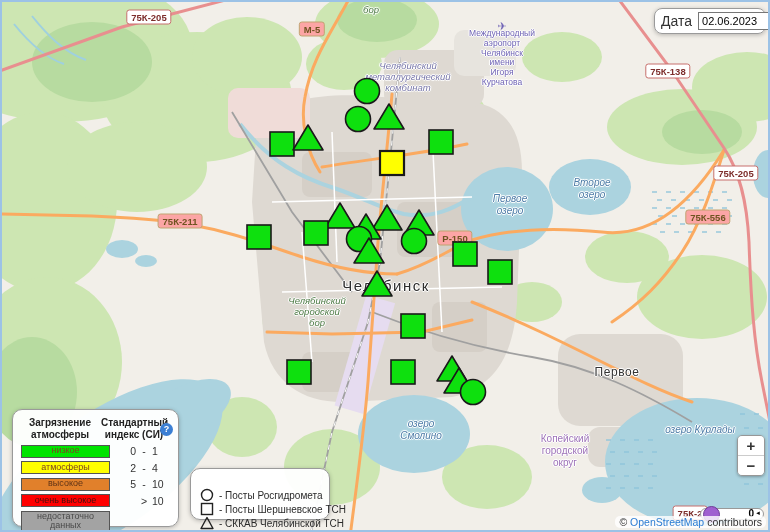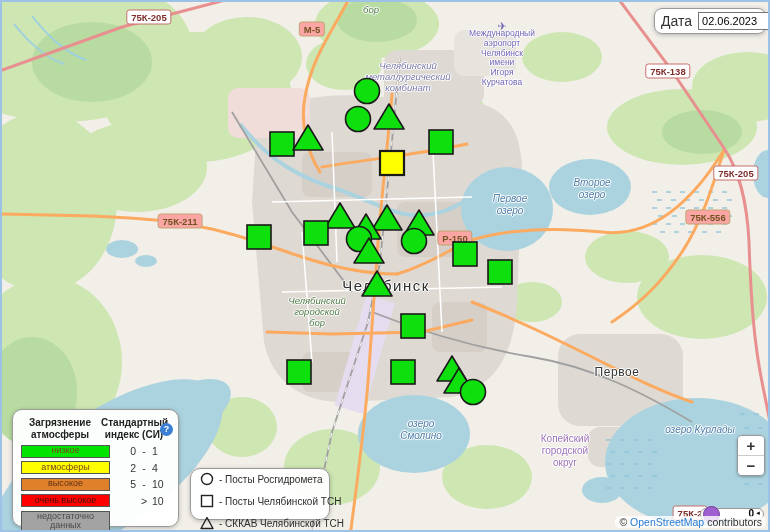--- a/index.html
+++ b/index.html
@@ -48,22 +48,22 @@
     background:#3b7fd4;color:#fff;font-size:9px;font-weight:bold;text-align:center;line-height:13px;cursor:pointer;}
   .pl-row{display:flex;align-items:center;margin-top:3.5px;}
   .chip{width:98px;min-height:13px;border:1px solid #555;display:flex;align-items:center;justify-content:center;
     font-size:9px;line-height:1.05;text-align:center;box-sizing:border-box;padding:0 1px;}
   .range{display:flex;margin-left:10px;font-size:10.5px;color:#333;}
   .ra{width:16px;text-align:right;}
   .rs{width:16px;text-align:center;}
   .rb{width:18px;text-align:left;}
 
   
-  #symbols-legend{left:188px;top:466px;width:140px;height:52px;padding:3px 9px;box-sizing:border-box;
-    display:flex;flex-direction:column;justify-content:space-between;gap:8px;}
+  #symbols-legend{left:188px;top:466px;width:140px;height:52px;padding:19px 9px;box-sizing:border-box;
+    display:flex;flex-direction:column;justify-content:space-between;}
   .sym-row{display:flex;align-items:center;gap:5px;}
   .sym-row svg{flex:0 0 auto;}
   .sym-label{font-size:10px;color:#2b2b2b;white-space:nowrap;}
 
   
   #zoom-control{position:absolute;left:735px;top:433px;width:26px;border:1px solid #979797;border-radius:5px;
     overflow:hidden;box-shadow:0 1px 3px rgba(0,0,0,.3);}
   .zoom-btn{width:100%;height:19px;background:#fff;font-size:15px;font-weight:bold;color:#333;
     text-align:center;line-height:19px;cursor:pointer;}
   .zoom-btn + .zoom-btn{border-top:1px solid #ccc;}
@@ -323,21 +323,21 @@
     <div class="sym-row">
       <svg width="14" height="14">
           <circle cx="7" cy="7" r="5.5" fill="none" stroke="#222" stroke-width="1.4"></circle>
         </svg>
       <span class="sym-label">- Посты Росгидромета</span>
     </div>
     <div class="sym-row">
       <svg width="14" height="14">
           <rect x="1.5" y="1.5" width="11" height="11" fill="none" stroke="#222" stroke-width="1.4"></rect>
         </svg>
-      <span class="sym-label">- Посты Челябинской ТСН</span>
+      <span class="sym-label">- Посты Шершневское ТСН</span>
     </div>
     <div class="sym-row">
       <svg width="14" height="14">
           <polygon points="7,1.5 13,12.5 1,12.5" fill="none" stroke="#222" stroke-width="1.4" stroke-linejoin="round"></polygon>
         </svg>
       <span class="sym-label">- СККАВ Челябинской ТСН</span>
     </div>
   </div>
 
   <div id="zoom-control">

